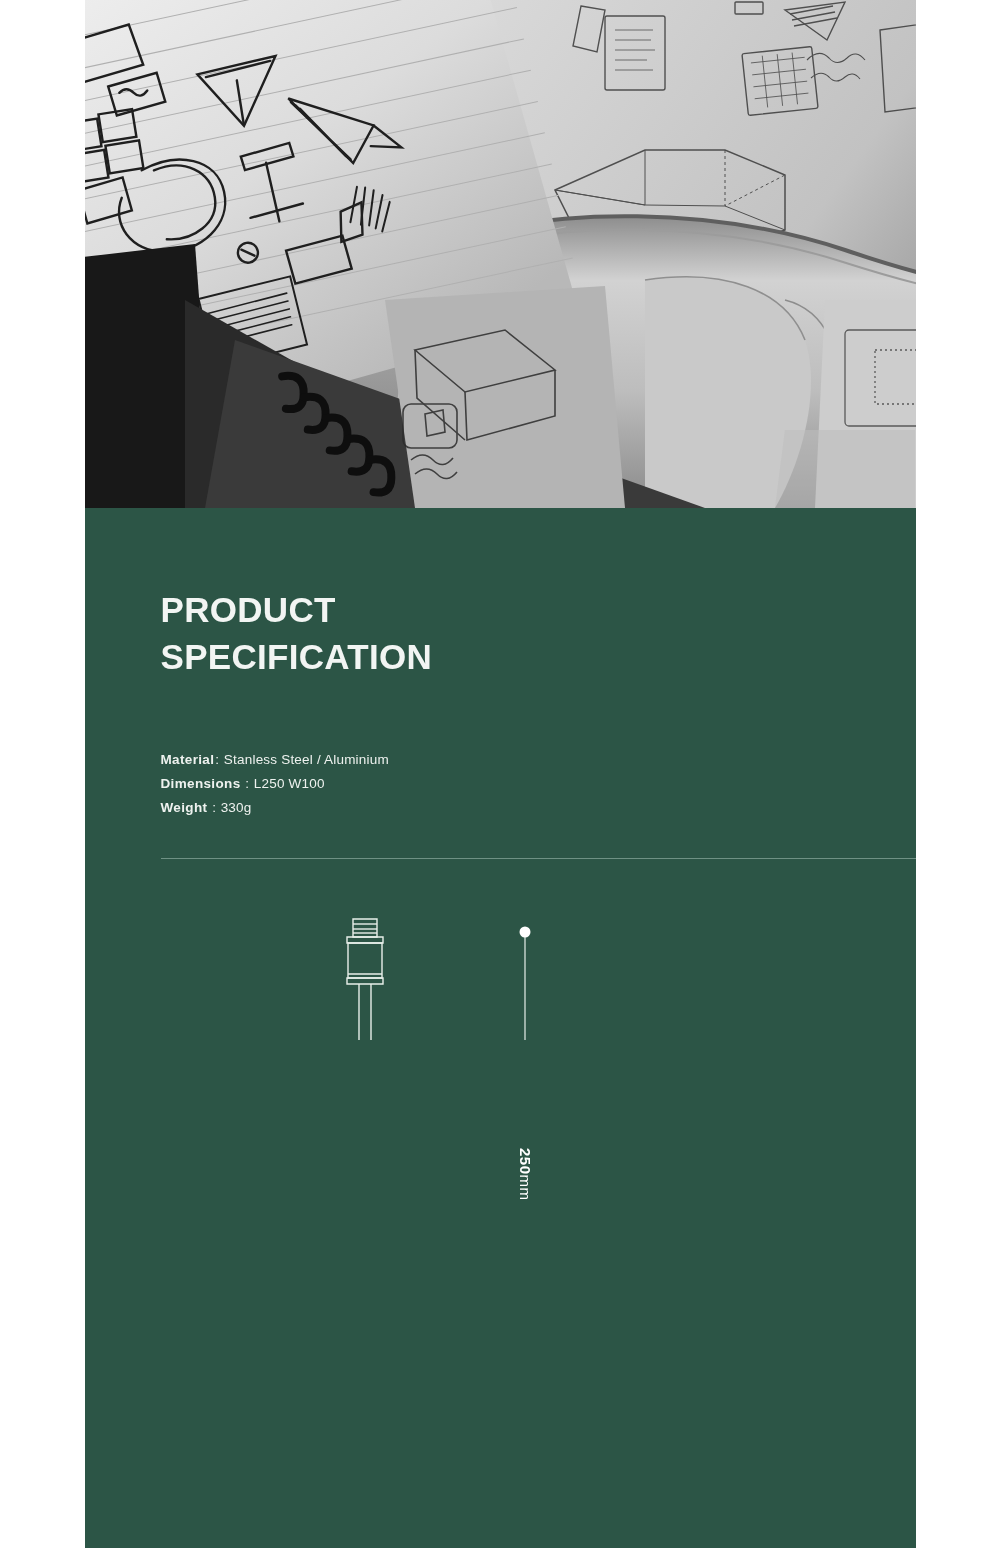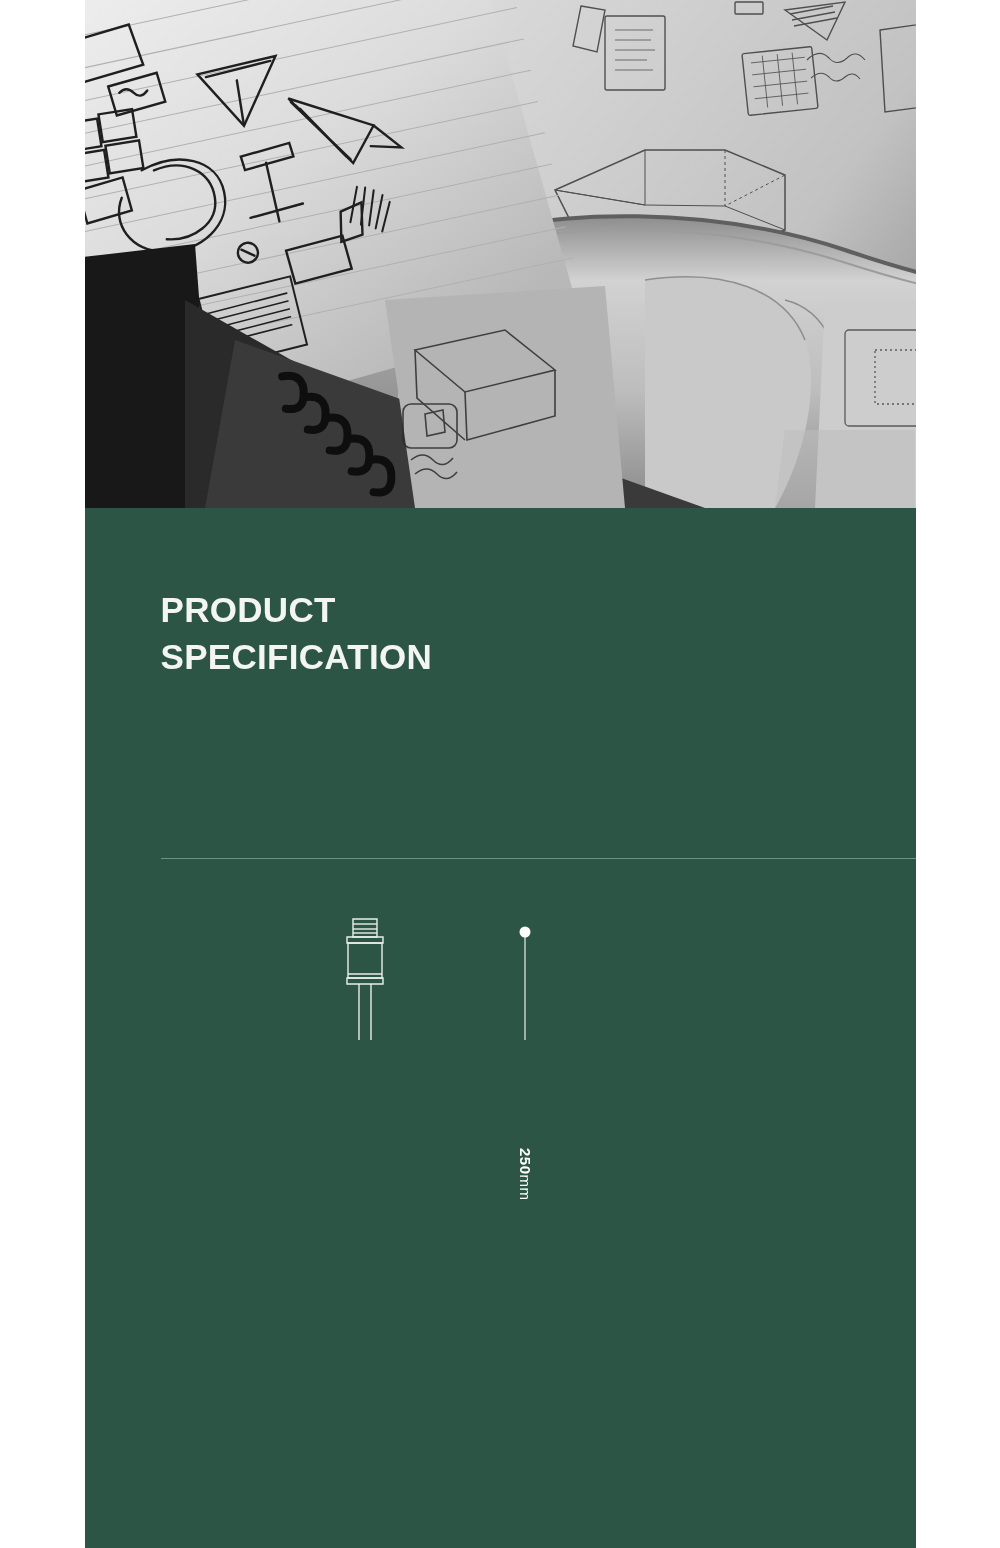--- a/index.html
+++ b/index.html
@@ -349,20 +349,31 @@
         <rect x="0" y="0" width="1000" height="508" fill="none"></rect>
       </g>
     </svg>
   </div>
 
   <div class="spec-panel">
 
     <div class="spec-title">PRODUCT
 SPECIFICATION</div>
 
+    <div class="spec-list">
+      <div class="spec-row">
+        <span class="spec-key">Material</span><span class="spec-sep">:</span> <span class="spec-val">Stanless Steel / Aluminium</span>
+      </div>
+      <div class="spec-row">
+        <span class="spec-key">Dimensions</span> <span class="spec-sep">:</span> <span class="spec-val">L250 W100</span>
+      </div>
+      <div class="spec-row">
+        <span class="spec-key">Weight</span> <span class="spec-sep">:</span> <span class="spec-val">330g</span>
+      </div>
+    </div>
 
     <div class="divider"></div>
   </div>
 
   <div class="drawing">
     <svg width="1000" height="650" viewBox="0 0 1000 650">
       <g fill="none" stroke="#e8efea" stroke-width="1.4" stroke-linejoin="miter">
 
         <path d="M268,529 L292,529 L292,547 L268,547 Z"></path>
         <line x1="268" y1="534" x2="292" y2="534"></line>

